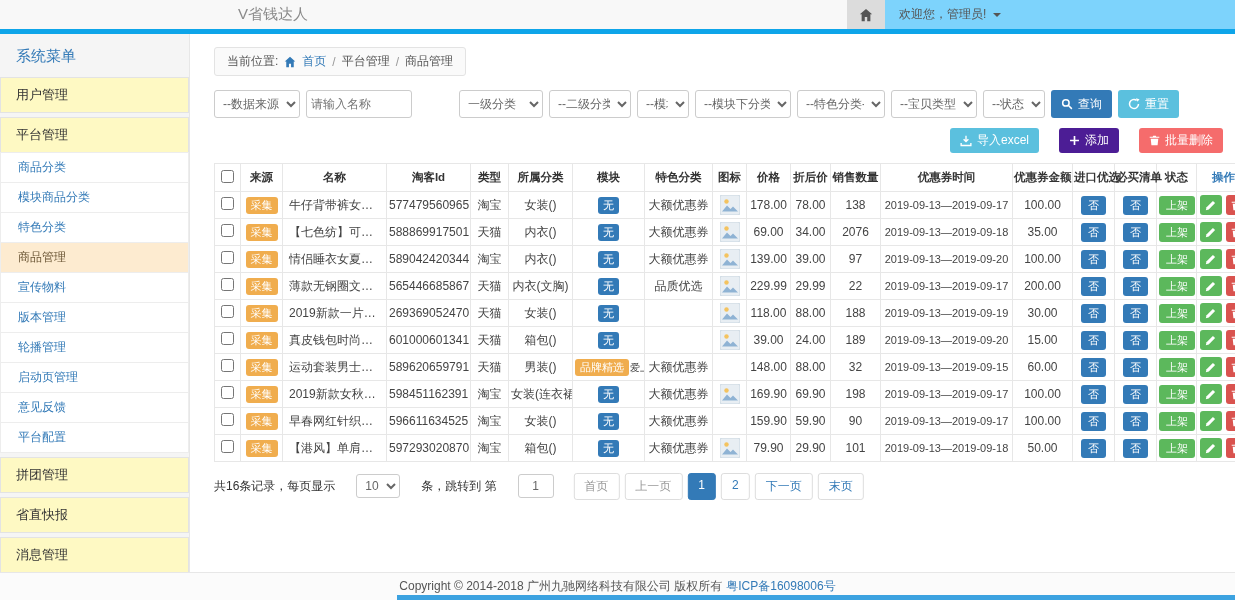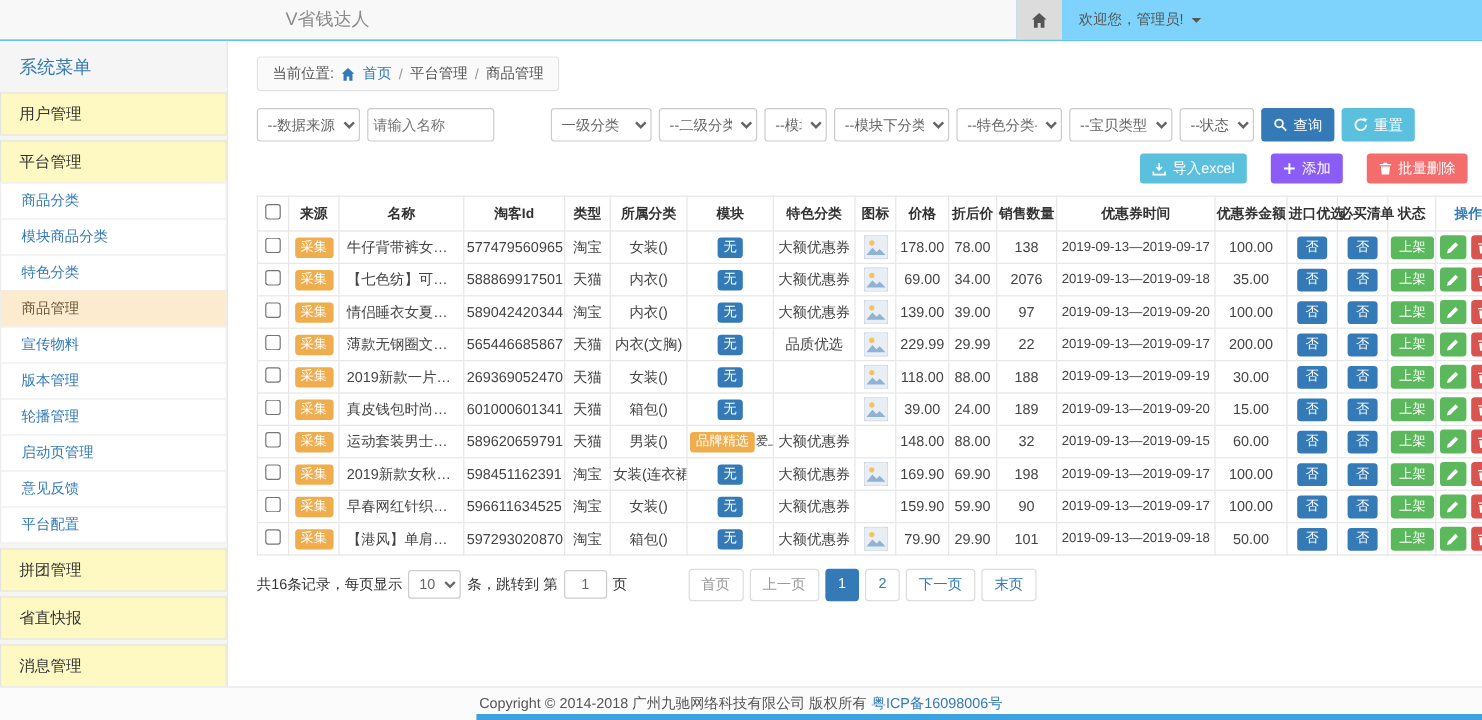--- a/index.html
+++ b/index.html
@@ -4,21 +4,21 @@
 <style>
   * { margin:0; padding:0; box-sizing:border-box; }
   html,body { background:#fff; }
   body {
     width:1235px; height:600px; position:relative; overflow:hidden;
     font-family:"Liberation Sans","DejaVu Sans",sans-serif; font-size:12px; color:#333;
   }
   .app { display:flex; flex-direction:column; height:100%; }
 
   
-  .topbar { height:34px; flex:0 0 auto; background:#f8f8f8; border-bottom:1px solid #0ea5e9; display:flex; align-items:stretch; }
+  .topbar { height:34px; flex:0 0 auto; background:#f8f8f8; border-bottom:5px solid #0ea5e9; display:flex; align-items:stretch; }
   .brand { margin-left:238px; display:flex; align-items:center; color:#8a8a8a; font-size:15px; }
   .top-right { margin-left:auto; width:388px; display:flex; background:#7dd3fc; }
   .home-btn { width:38px; background:#dcdcdc; display:flex; align-items:center; justify-content:center; color:#555; cursor:pointer; }
   .user-menu { display:flex; align-items:center; gap:7px; padding:0 14px; color:#555; cursor:pointer; font-size:12px; }
   .caret { width:0; height:0; border-left:4px solid transparent; border-right:4px solid transparent; border-top:4px solid #555; }
 
   .middle { flex:1; display:flex; min-height:0; }
 
   
   .sidebar { width:190px; flex:0 0 auto; background:#f5f5f5; border-right:1px solid #e7e7e7; overflow:hidden; }
@@ -35,21 +35,21 @@
   .breadcrumb .link { color:#337ab7; cursor:pointer; }
   .breadcrumb .bc-home { color:#337ab7; display:inline-flex; }
   .sep { color:#999; }
 
   .filter-row { display:flex; align-items:center; gap:6px; margin-top:14px; }
   #filter-controls { display:flex; align-items:center; gap:6px; }
   select, .text-input { height:28px; border:1px solid #ccc; border-radius:3px; background:#fff; color:#666; font-size:12px; padding:0 4px; font-family:inherit; }
   .btn { display:inline-flex; align-items:center; gap:5px; border:none; border-radius:3px; color:#fff; font-size:12px; height:28px; padding:0 10px; cursor:pointer; font-family:inherit; }
   .btn-primary { background:#337ab7; }
   .btn-info { background:#5bc0de; }
-  .btn-success { background:#8b5cf6; }
+  .btn-success { background:#4c1d95; }
   .btn-danger-light { background:#f56c6c; }
   .ic { display:inline-flex; align-items:center; }
 
   .actions-row { display:flex; justify-content:flex-end; gap:20px; margin-top:10px; }
   .actions-row .btn { height:25px; font-size:12px; }
 
   table { width:100%; border-collapse:collapse; table-layout:fixed; margin-top:10px; }
   th { border:1px solid #e7e7e7; text-align:center; font-weight:bold; font-size:11.5px; padding:6px 1px; white-space:nowrap; color:#333; }
   th.op { color:#337ab7; }
   td { border:1px solid #e7e7e7; text-align:center; padding:2px 2px; white-space:nowrap; overflow:hidden; height:27px; font-size:12px; color:#444; }
@@ -61,21 +61,21 @@
   .badge-blue { background:#337ab7; }
   .module-extra { color:#444; margin-left:1px; }
   .mini-btn { display:inline-block; border-radius:3px; color:#fff; font-size:11px; line-height:1; padding:4px 7px; cursor:pointer; }
   .mini-blue { background:#337ab7; }
   .mini-green { background:#5cb85c; }
   .op-btn { display:inline-flex; align-items:center; justify-content:center; width:22px; height:20px; border-radius:3px; cursor:pointer; vertical-align:middle; }
   .op-edit { background:#5cb85c; margin-right:4px; }
   .op-del { background:#d9534f; }
   .thumb { display:inline-flex; vertical-align:middle; }
 
-  .pager-row { position:relative; display:flex; align-items:center; gap:5px; margin-top:12px; color:#333; }
+  .pager-row { position:relative; display:flex; align-items:center; gap:21px; margin-top:12px; color:#333; }
   .pager-row select { height:24px; }
   .page-input { width:36px; height:24px; text-align:center; }
   .pager-btns { position:absolute; left:50%; transform:translateX(-50%); display:flex; gap:5px; }
   .page-btn { border:1px solid #ddd; background:#fff; color:#337ab7; border-radius:3px; padding:4px 10px; cursor:pointer; font-size:12px; }
   .page-btn.disabled { color:#999; cursor:default; }
   .page-btn.active { background:#337ab7; border-color:#337ab7; color:#fff; }
 
   .footer { flex:0 0 auto; height:28px; border-top:1px solid #e7e7e7; background:#fbfbfb; display:flex; align-items:center; justify-content:center; gap:4px; color:#555; font-size:12px; }
   .icp-link { color:#337ab7; text-decoration:none; cursor:pointer; }
   .bottom-bar { position:absolute; bottom:0; left:397px; right:0; height:5px; background:#3ca2e0; }

